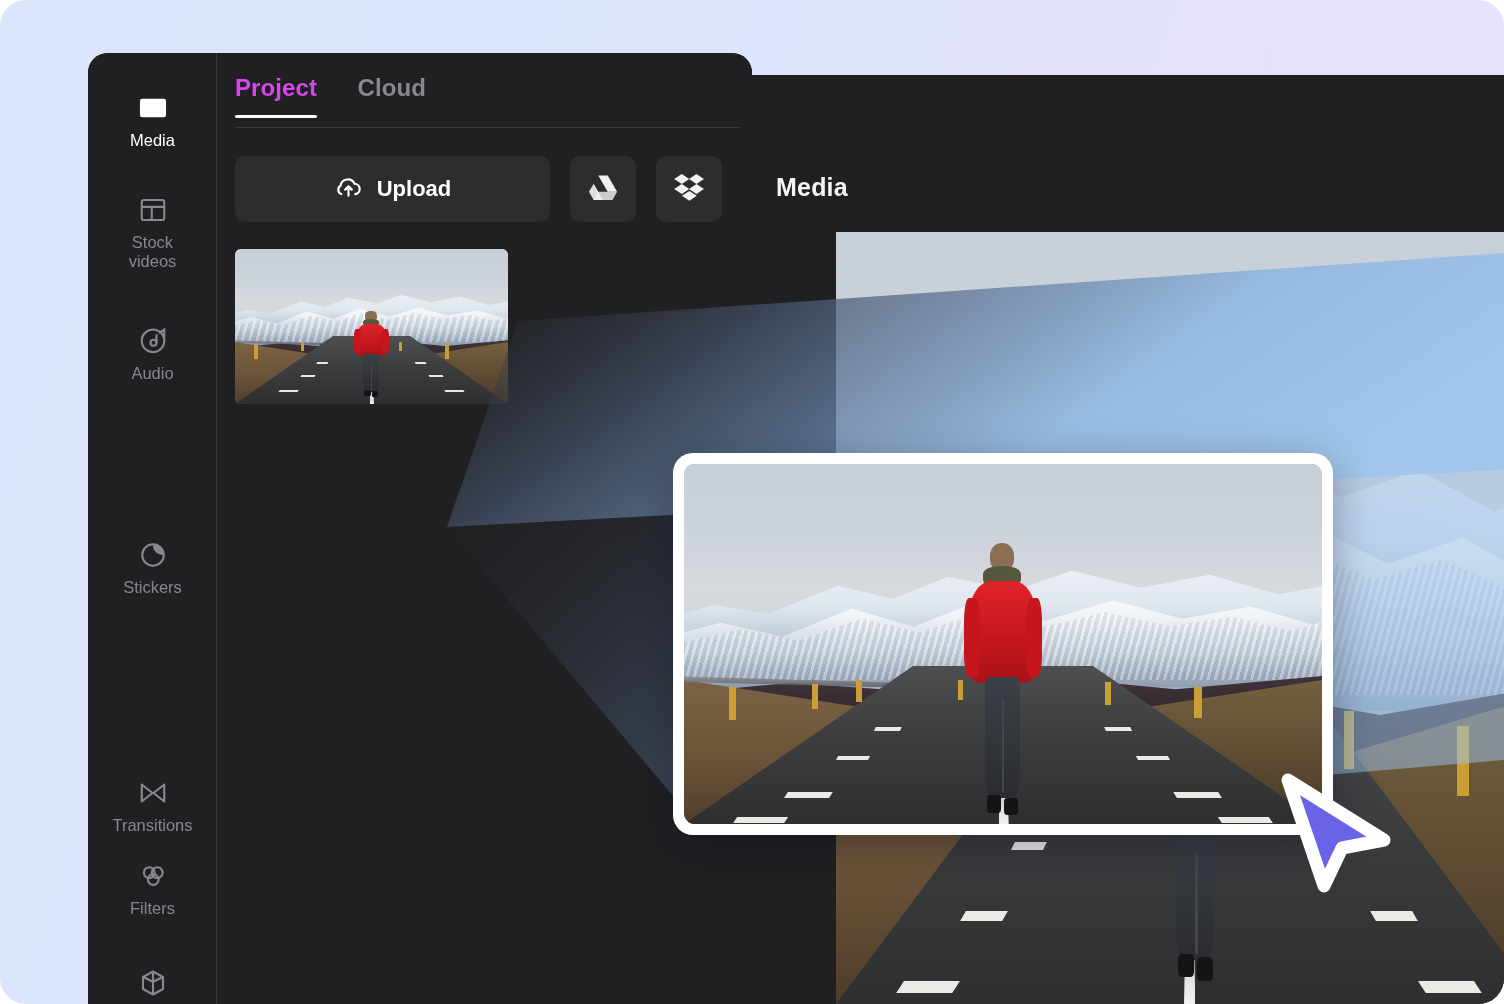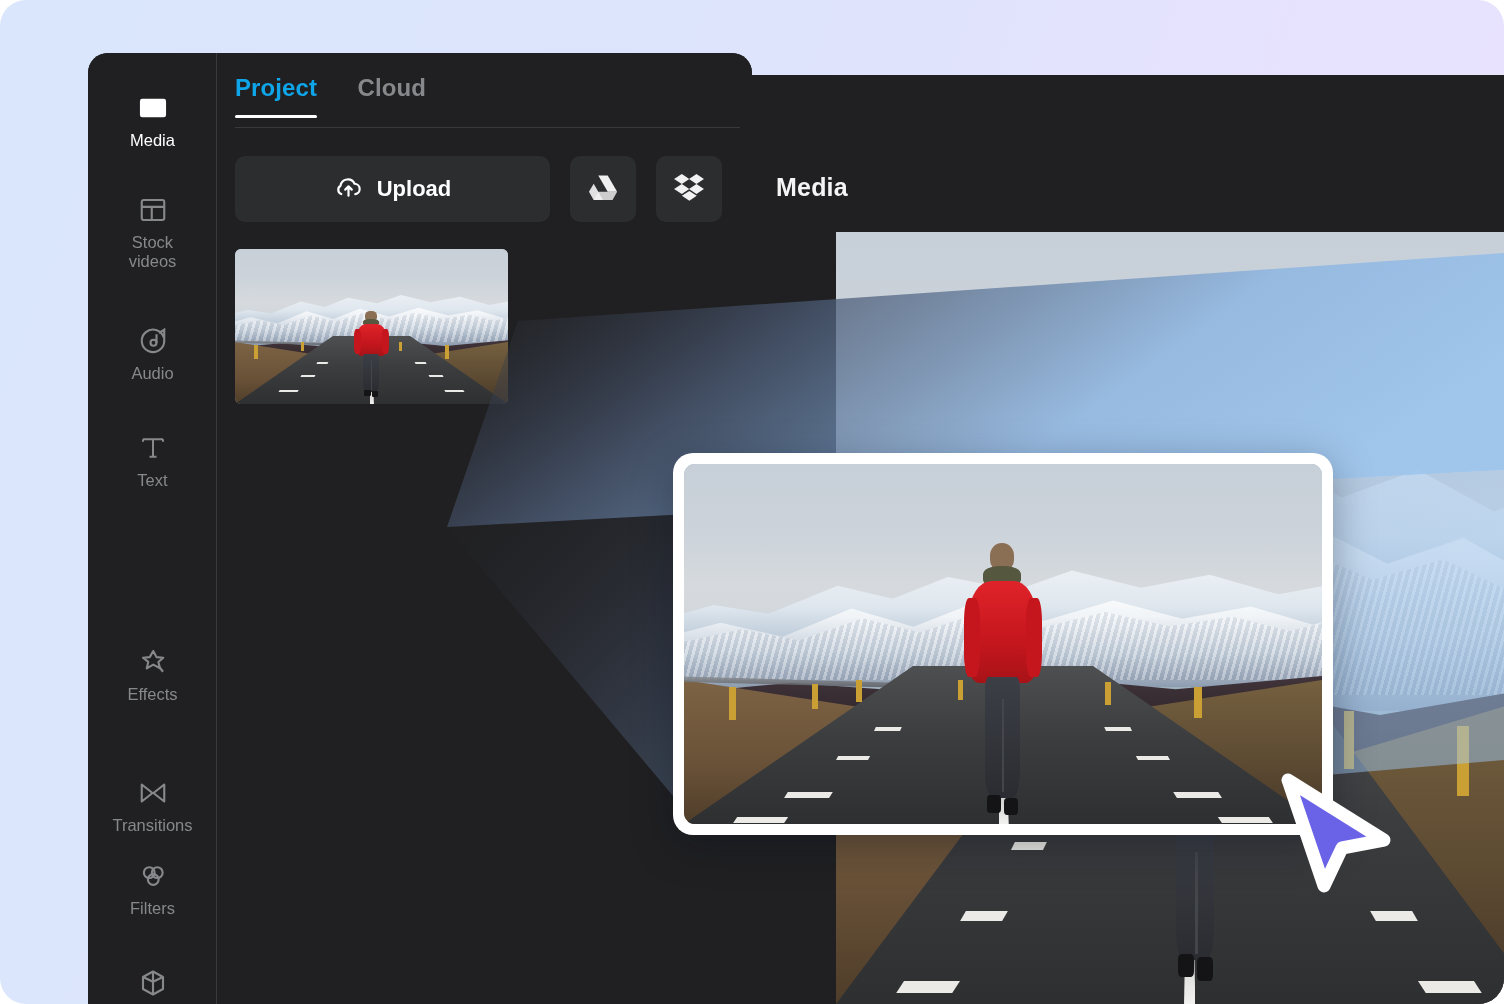--- a/index.html
+++ b/index.html
@@ -137,21 +137,21 @@
     background: #202022;
   }
   #tabbar {
     position: absolute; left: 17px; top: 21px; right: 0; height: 54px;
   }
   .tab {
     display: inline-block; font-size: 24px; font-weight: 700;
     color: #86888c; cursor: pointer; padding-bottom: 16px; margin-right: 36px;
     position: relative; letter-spacing: .1px;
   }
-  .tab.active { color: #0ea5e9; }
+  .tab.active { color: #d946ef; }
   .tab.active::after {
     content: ""; position: absolute; left: 0; right: 0; bottom: 0;
     height: 3px; background: #ffffff; border-radius: 2px;
   }
   #tab-underline {
     position: absolute; left: 17px; top: 74px; width: 505px; height: 1px;
     background: #38393b;
   }
   #action-row { position: absolute; left: 17px; top: 103px; display: flex; gap: 20px; }
   #upload-button {
@@ -266,39 +266,31 @@
         <span class="nav-ico">
           <svg width="30" height="30" viewBox="0 0 24 24" fill="none" stroke="#86888c" stroke-width="1.7">
             <path d="M20.6 9.2A9 9 0 1 0 21 12V3l-4.2 2.6"></path>
             <circle cx="12.4" cy="13.4" r="2.4"></circle>
             <path d="M14.8 13.4V6.6"></path>
           </svg>
         </span>
         <span class="nav-label">Audio</span>
       </div>
 
-      <div class="nav-item" style="top:380px">
-        <span class="nav-ico">
-          <svg width="30" height="30" viewBox="0 0 24 24" fill="none" stroke="#86888c" stroke-width="1.6">
-            <path d="M4 5h16M4 5v2M20 5v2M12 5v14M9.2 19h5.6"></path>
-          </svg>
-        </span>
-        <span class="nav-label">Text</span>
-      </div>
-
-
-      <div class="nav-item" style="top:594px">
-        <span class="nav-ico">
-          <svg width="30" height="30" viewBox="0 0 24 24" fill="none" stroke="#86888c" stroke-width="1.7" stroke-linejoin="round">
-            <path d="M12.2 3.2l2.6 4.9 5.4.5-3.9 3.4 1.3 5-5.4-2.9-5.2 3 1.2-5.2L4 8.6l5.4-.5z"></path>
-            <path d="M17.4 16.4l2.6 3.4"></path>
-          </svg>
-        </span>
-        <span class="nav-label">Effects</span>
-      </div>
+
+      <div class="nav-item" style="top:487px">
+        <span class="nav-ico">
+          <svg width="30" height="30" viewBox="0 0 24 24" fill="none" stroke="#86888c" stroke-width="1.7">
+            <circle cx="12" cy="12" r="8.6"></circle>
+            <path d="M12 3.4c4.8 0 8.6 3.8 8.6 8.6-3.2 0-5.5-1.1-7-3-1.3-1.6-1.7-3.6-1.6-5.6z" fill="#86888c" stroke="none"></path>
+          </svg>
+        </span>
+        <span class="nav-label">Stickers</span>
+      </div>
+
 
       <div class="nav-item" style="top:725px">
         <span class="nav-ico">
           <svg width="30" height="30" viewBox="0 0 24 24" fill="none" stroke="#86888c" stroke-width="1.7" stroke-linejoin="round">
             <path d="M3 5.2l8.6 6.8L3 18.8zM21 5.2l-8.6 6.8L21 18.8z"></path>
           </svg>
         </span>
         <span class="nav-label">Transitions</span>
       </div>
 

